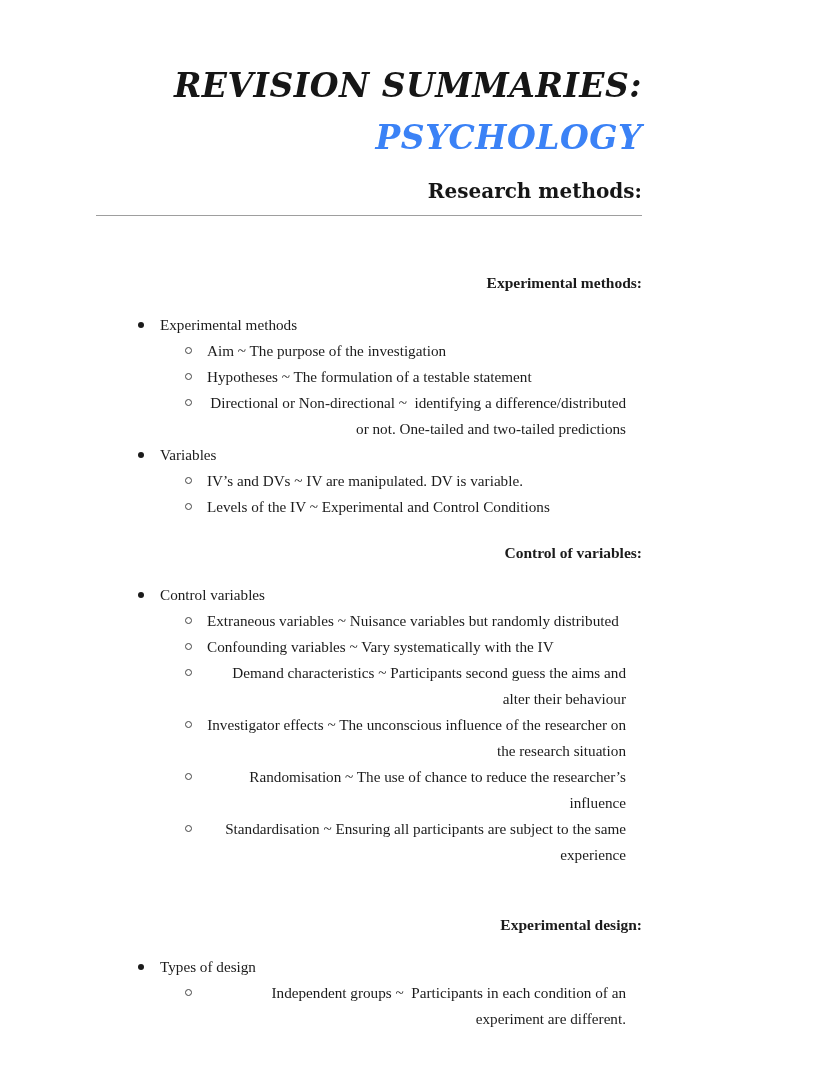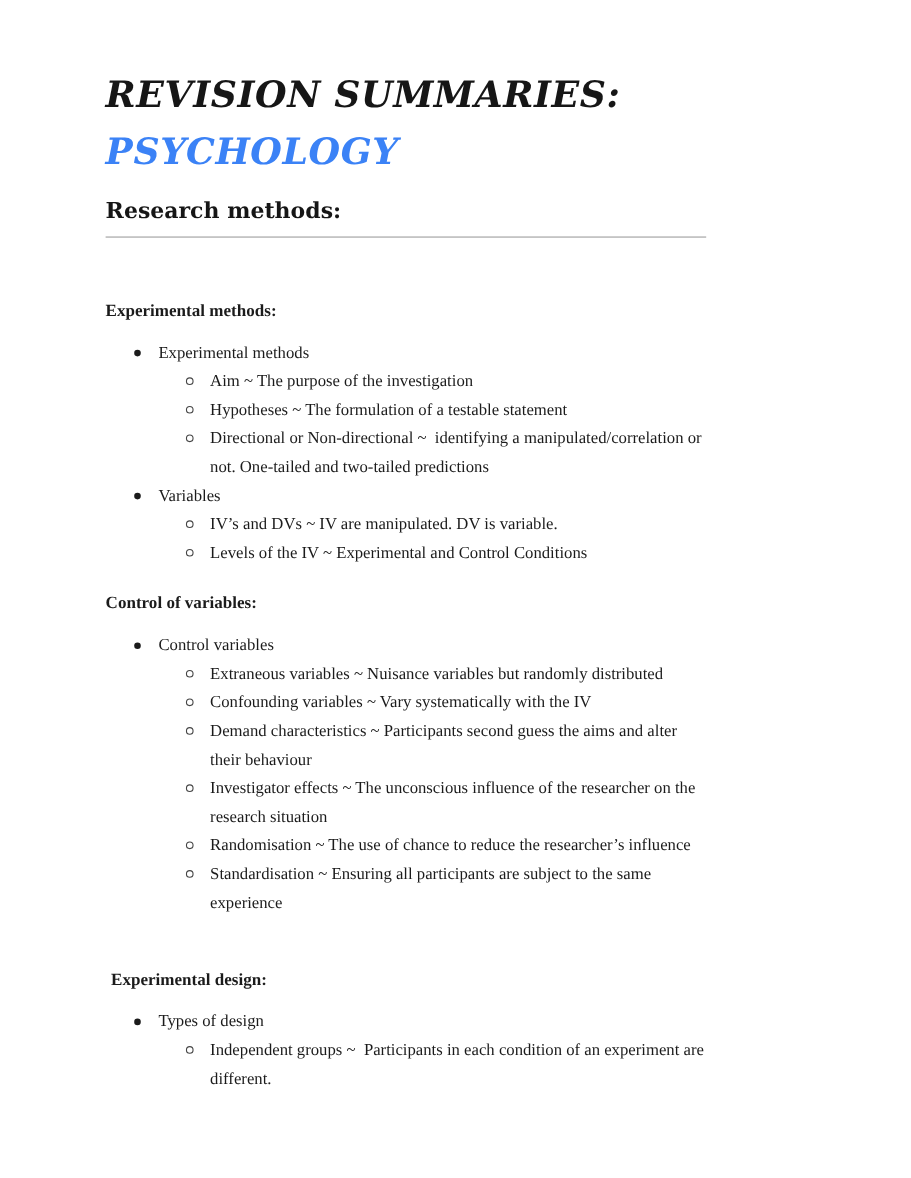--- a/index.html
+++ b/index.html
@@ -12,20 +12,21 @@
     height: 1071px;
     overflow: hidden;
     font-family: "Liberation Serif", serif;
     color: #1b1b1b;
   }
   .page {
     box-sizing: border-box;
     width: 740px;
     height: 1071px;
     padding: 60px 98px 16px 96px;
+    text-align: right;
   }
   .doc-title {
     font-family: "DejaVu Serif", serif;
     font-style: italic;
     font-weight: bold;
     font-size: 33px;
     line-height: 52px;
     margin: 0;
     color: #161616;
     letter-spacing: 0.5px;
@@ -45,21 +46,21 @@
   }
   .section-heading {
     font-size: 15.5px;
     line-height: 26px;
     font-weight: bold;
     margin: 20px 0 12px 0;
     color: #1b1b1b;
   }
   .section-heading.first { margin-top: 54px; }
   .section-heading.indented { margin-left: 5px; margin-top: 44px; }
-  .list { margin: 0; }
+  .list { margin: 16px; }
   .li1, .li2 {
     display: flex;
     align-items: flex-start;
     font-size: 15.2px;
     line-height: 26px;
   }
   .marker { flex: 0 0 auto; box-sizing: border-box; }
   .marker.disc {
     width: 6px; height: 6px;
     border-radius: 50%;
@@ -96,21 +97,21 @@
         <div class="li2">
           <span class="marker circle"></span>
           <span class="li-text">Aim ~ The purpose of the investigation</span>
         </div>
         <div class="li2">
           <span class="marker circle"></span>
           <span class="li-text">Hypotheses ~ The formulation of a testable statement</span>
         </div>
         <div class="li2">
           <span class="marker circle"></span>
-          <span class="li-text">Directional or Non-directional ~  identifying a manipulated/correlation or not. One-tailed and two-tailed predictions</span>
+          <span class="li-text">Directional or Non-directional ~  identifying a difference/distributed or not. One-tailed and two-tailed predictions</span>
         </div>
         <div class="li1">
           <span class="marker disc"></span>
           <span class="li-text">Variables</span>
         </div>
         <div class="li2">
           <span class="marker circle"></span>
           <span class="li-text">IV’s and DVs ~ IV are manipulated. DV is variable.</span>
         </div>
         <div class="li2">

